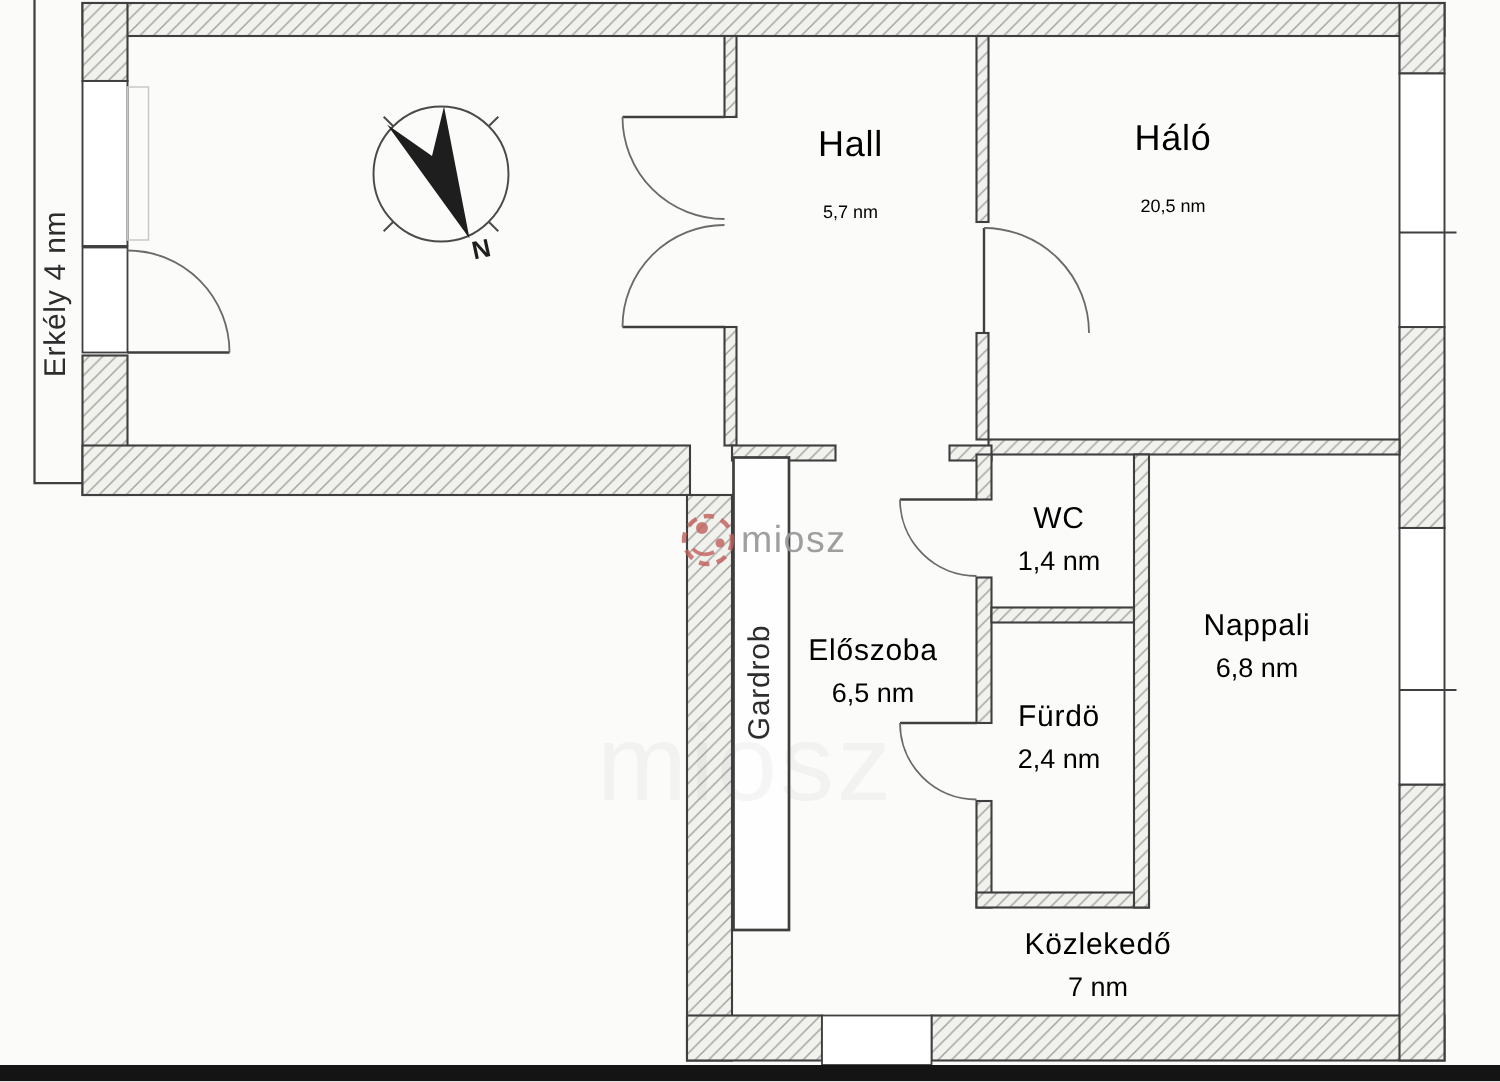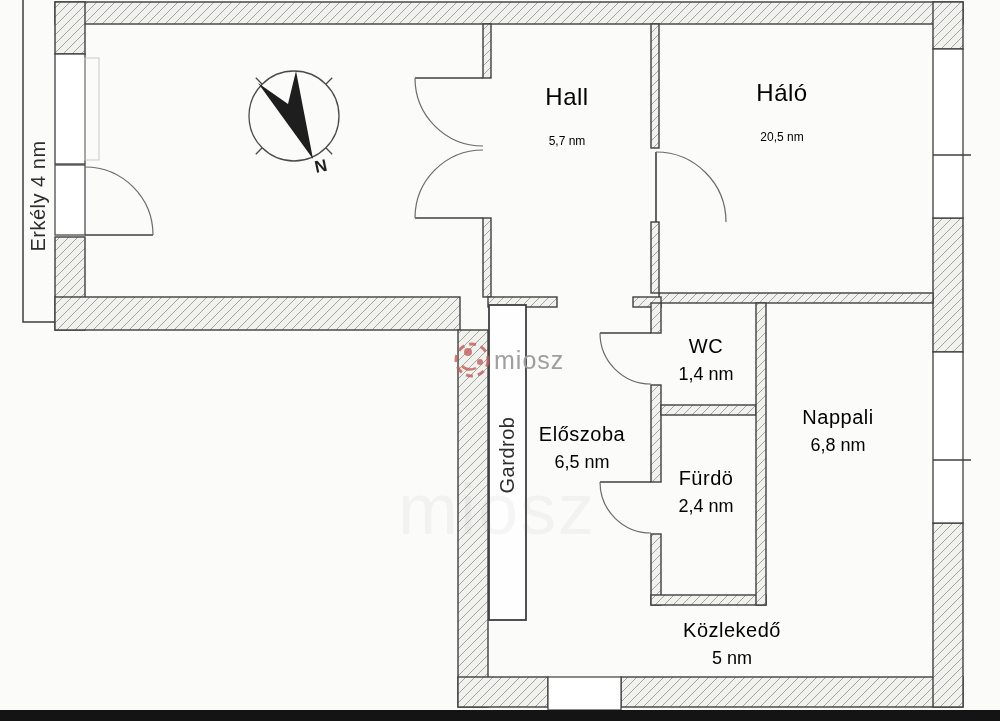--- a/index.html
+++ b/index.html
@@ -172,21 +172,21 @@
     <span class="area">6,5 nm</span>
   </div>
 
   <div class="room-label small" style="left:706px;top:492px;">
     <span class="name">Fürdö</span>
     <span class="area">2,4 nm</span>
   </div>
 
   <div class="room-label small" style="left:732px;top:644px;">
     <span class="name">Közlekedő</span>
-    <span class="area">5 nm</span>
+    <span class="area">7 nm</span>
   </div>
 
   <div class="vlabel" style="left:507px;top:455px;">Gardrob</div>
 
   <div class="vlabel" style="left:38px;top:196px;">Erkély 4 nm</div>
 
   <div class="wm">miosz</div>
   <div class="wm-big">miosz</div>
 
   <div class="photo-edge"></div>

